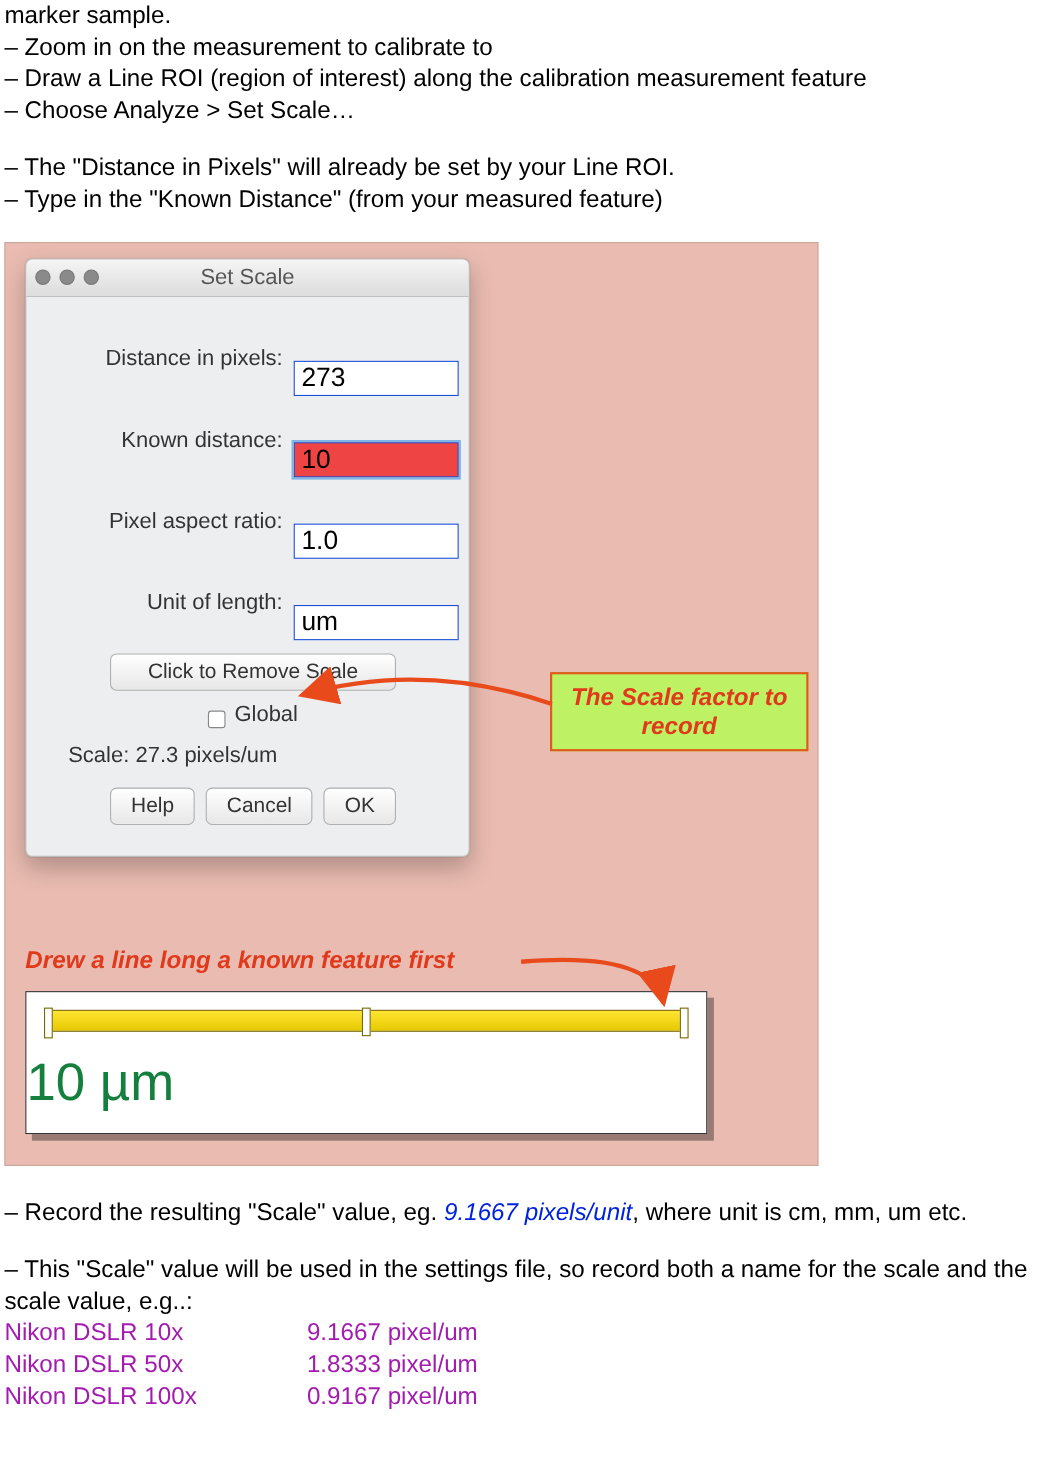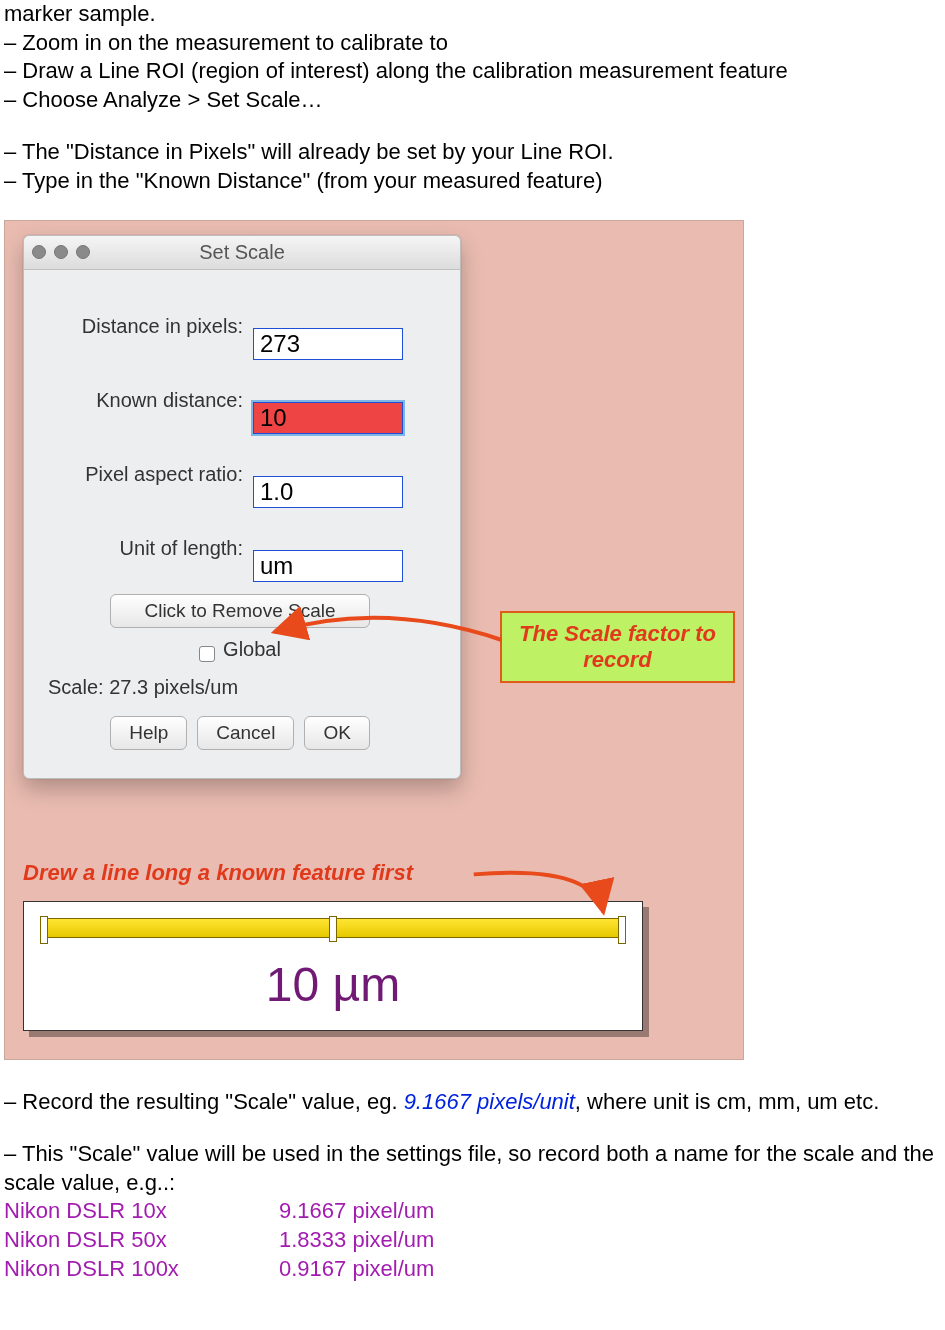--- a/index.html
+++ b/index.html
@@ -26,21 +26,21 @@
     position: relative;
     border: 1px solid #c9a79d;
     overflow: hidden;
   }
 
   
   .dialog {
     position: absolute;
     left: 18px;
     top: 14px;
-    width: 438px;
+    width: 404px;
     background: #eceeef;
     border: 1px solid #bdbdbd;
     border-radius: 6px;
     box-shadow: 0 10px 22px rgba(0,0,0,0.25), 0 0 0 1px rgba(0,0,0,0.05);
   }
   .titlebar {
     height: 34px;
     background: linear-gradient(#f5f5f5,#dcdcdc);
     border-bottom: 1px solid #c0c0c0;
     border-radius: 6px 6px 0 0;
@@ -57,21 +57,21 @@
   .titlebar .title {
     position: absolute;
     left: 0; right: 0;
     text-align: center;
     font-size: 20px;
     color: #555;
     font-weight: 400;
     pointer-events: none;
   }
   .dialog-body {
-    padding: 16px 18px 14px 14px;
+    padding: 16px 18px 14px 28px;
     font-size: 20px;
     color: #333;
   }
   .row {
     display: flex;
     align-items: center;
     margin: 6px 0;
   }
   .row .lbl {
     flex: 0 0 215px;
@@ -202,23 +202,23 @@
     left: 50%; top: -3px;
     width: 8px; height: 26px;
     margin-left: -4px;
     background: #fff;
     border: 1px solid #7a6700;
   }
   .scalebar-label {
     position: absolute;
     left: 0; right: 0;
     top: 52px;
-    text-align: center;
+    text-align: left;
     font-size: 48px;
-    color: #701a75;
+    color: #15803d;
   }
 
   
   .arrow-svg {
     position: absolute;
     top: 0; left: 0;
     width: 100%; height: 100%;
     pointer-events: none;
   }
 

